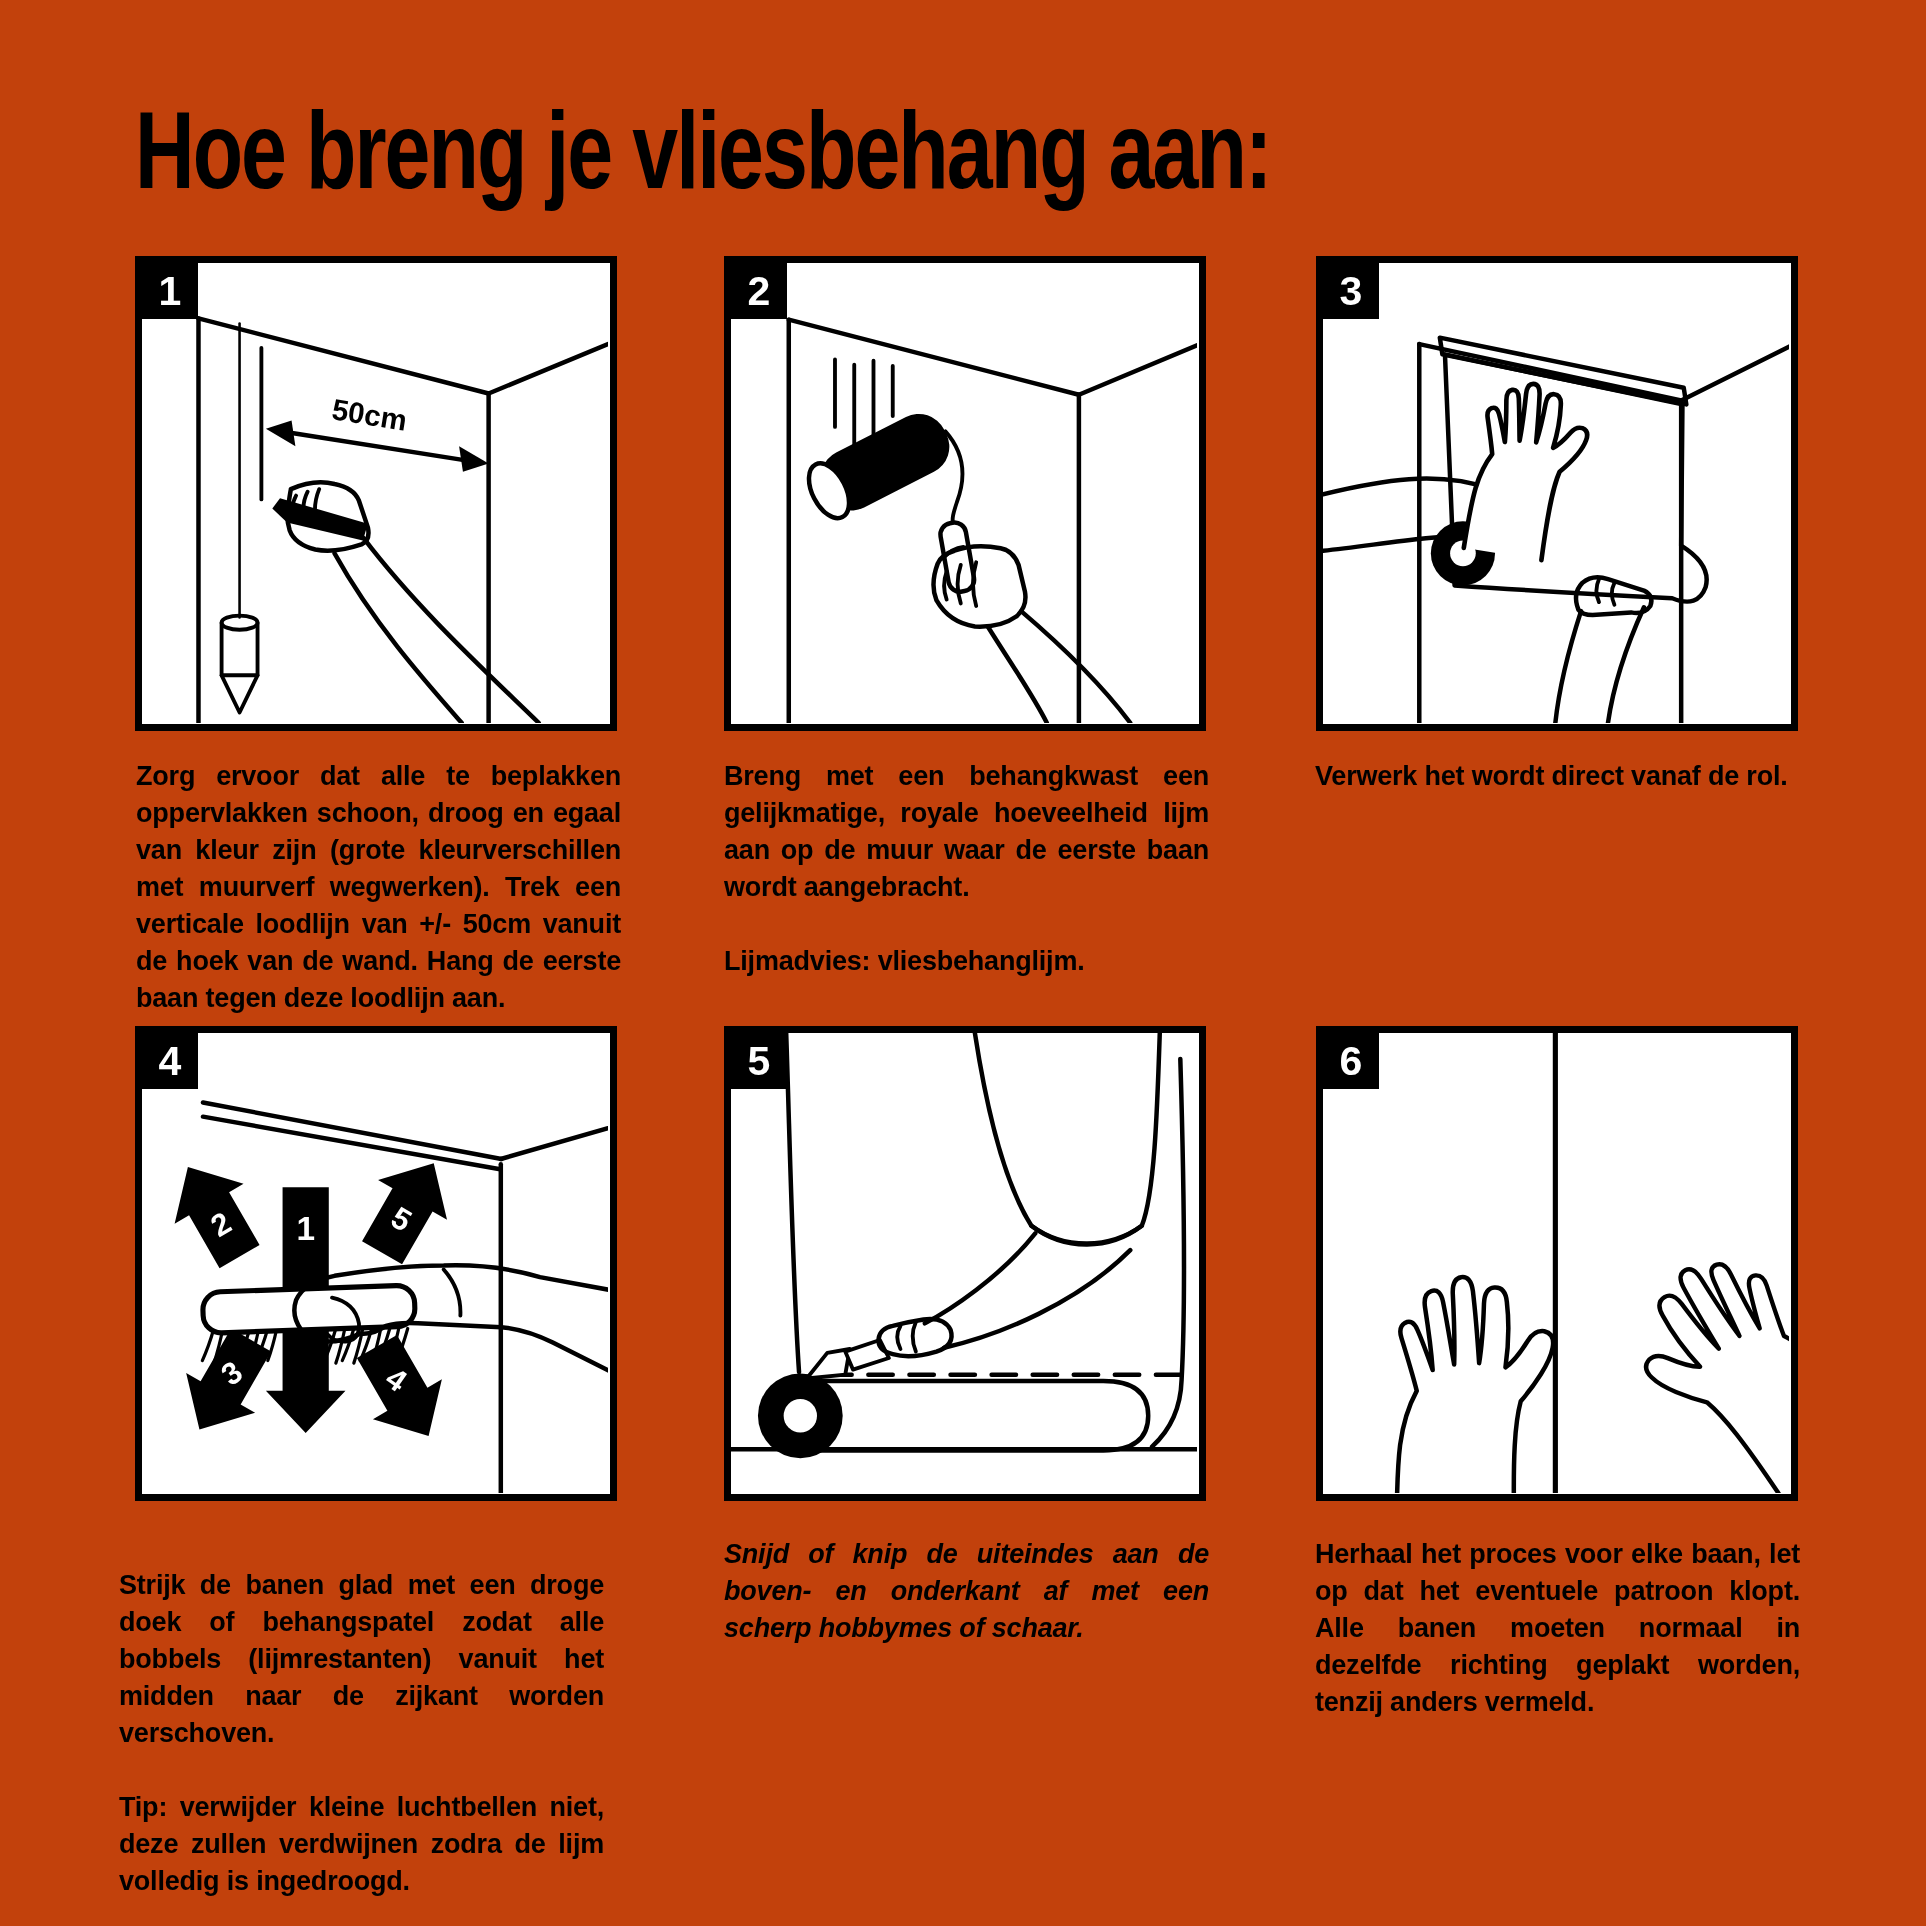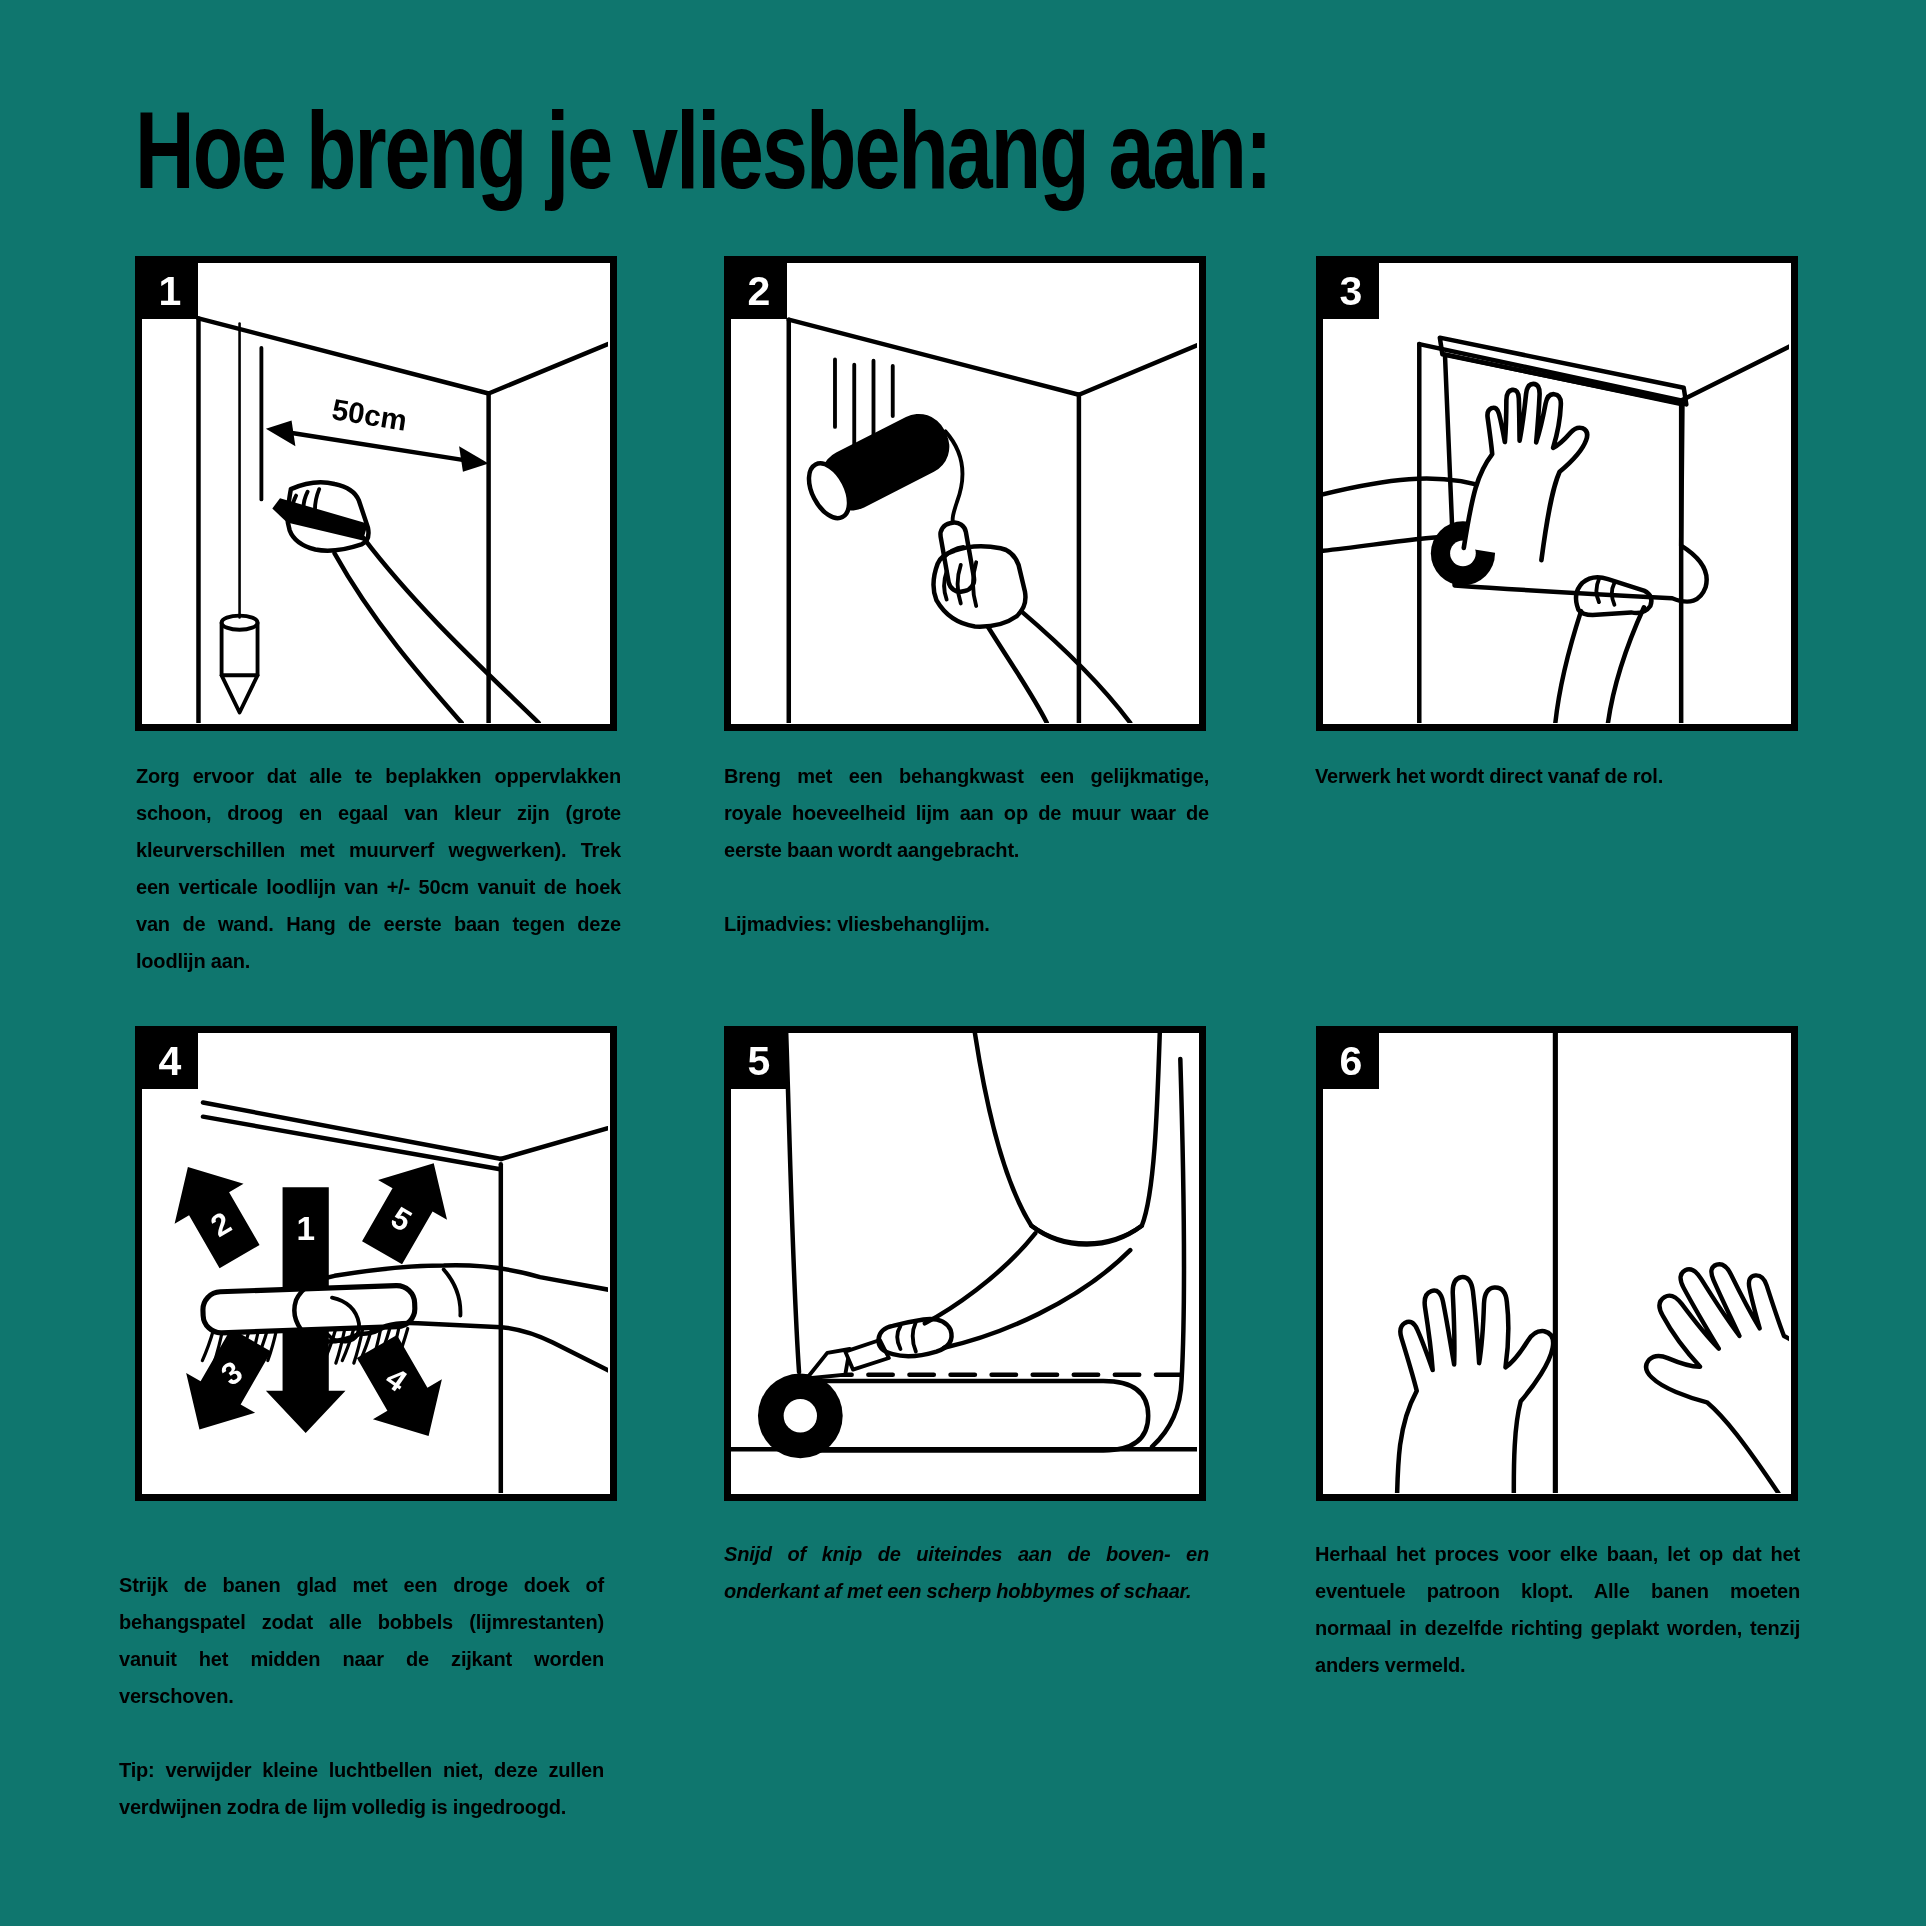--- a/index.html
+++ b/index.html
@@ -1,27 +1,27 @@
 <!DOCTYPE html>
 <html style="font-size:10.3px"><head>
 <meta charset="utf-8">
 <style>
   html,body{margin:0;padding:0;background:#ffffff;}
-  #page{position:relative;width:1926px;height:1926px;background:#0f766e;overflow:hidden;
+  #page{position:relative;width:1926px;height:1926px;background:#c2410c;overflow:hidden;
         font-family:"Liberation Sans",sans-serif;color:#000;}
   #title{position:absolute;left:135px;top:95px;font-size:110px;font-weight:700;
          letter-spacing:-2.6px;white-space:nowrap;transform:scaleX(0.75);transform-origin:left top;
          line-height:1;}
   .panel{position:absolute;width:482px;height:475px;border:7.7px solid #000;box-sizing:border-box;
          background:#fff;}
   .panel svg{position:absolute;left:0;top:0;}
   .numbox{position:absolute;left:0;top:0;width:56px;height:56px;background:#000;z-index:5;
           display:flex;align-items:center;justify-content:center;}
   .numbox span{color:#fff;font-size:41px;font-weight:700;line-height:1;}
-  .caption{position:absolute;width:485px;font-size:20px;font-weight:700;line-height:37px;
+  .caption{position:absolute;width:485px;font-size:27px;font-weight:700;line-height:37px;
            letter-spacing:-0.2px;text-align:justify;}
   .caption p{margin:0;}
   .caption p.gap{margin-top:37px;}
   .ink{stroke:#000;fill:none;stroke-linecap:round;stroke-linejoin:round;}
   text.svglbl{font-family:"Liberation Sans",sans-serif;}
 </style>
 </head>
 <body>
 
 <svg width="0" height="0" style="position:absolute">

